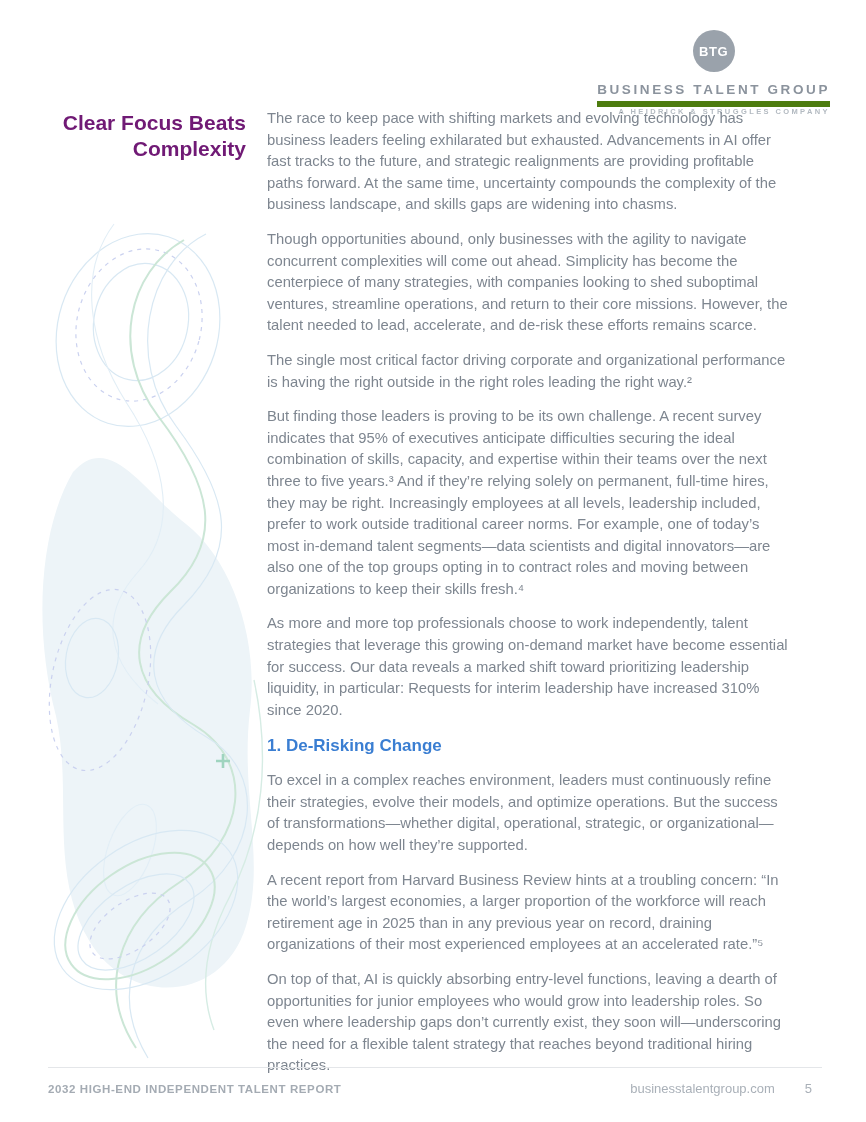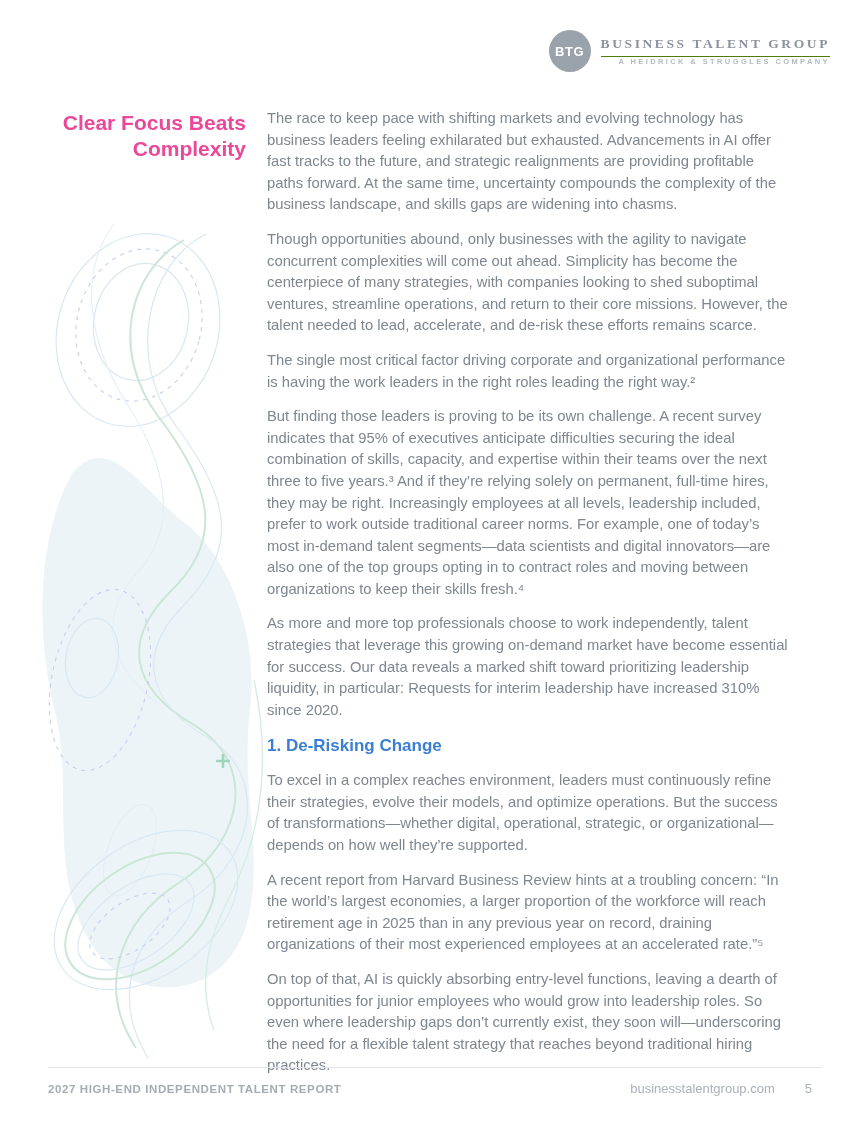--- a/index.html
+++ b/index.html
@@ -30,59 +30,59 @@
   .cl-plus  { stroke: #9fd4bf; stroke-width: 2.6; fill: none; }
 
   
   .brand {
     position: absolute;
     top: 30px;
     right: 36px;
     display: flex;
     align-items: center;
     gap: 10px;
+    flex-direction: column;
   }
   .brand-circle {
     width: 42px; height: 42px;
     border-radius: 50%;
     background: #9aa2ab;
     color: #ffffff;
     font-size: 13px;
     font-weight: bold;
     letter-spacing: 0.5px;
     display: flex; align-items: center; justify-content: center;
   }
   .brand-text { display: flex; flex-direction: column; }
   .brand-name {
     color: #8b939d;
     font-size: 13.5px;
     font-weight: bold;
     letter-spacing: 2.6px;
     padding-bottom: 4px;
-    border-bottom: 1px solid #4d7c0f;
+    border-bottom: 6px solid #4d7c0f;
     white-space: nowrap;
-    font-family: Liberation Serif, serif;
   }
   .brand-tagline {
     color: #b3bac1;
     font-size: 7.5px;
     font-weight: bold;
     letter-spacing: 2.4px;
     text-align: right;
     white-space: nowrap;
   }
 
   
   .side-heading {
     position: absolute;
     top: 110px;
     left: 40px;
     width: 206px;
     text-align: right;
-    color: #ec4899;
+    color: #701a75;
     font-size: 21px;
     line-height: 1.22;
     font-weight: bold;
   }
 
   
   .article {
     position: absolute;
     top: 108px;
     left: 267px;
@@ -165,33 +165,33 @@
       <div class="brand-name">BUSINESS TALENT GROUP</div>
       <div class="brand-tagline">A HEIDRICK &amp; STRUGGLES COMPANY</div>
     </div>
   </div>
 
   <h2 class="side-heading">Clear Focus Beats Complexity</h2>
 
   <div class="article">
     <p>The race to keep pace with shifting markets and evolving technology has business leaders feeling exhilarated but exhausted. Advancements in AI offer fast tracks to the future, and strategic realignments are providing profitable paths forward. At the same time, uncertainty compounds the complexity of the business landscape, and skills gaps are widening into chasms.</p>
     <p>Though opportunities abound, only businesses with the agility to navigate concurrent complexities will come out ahead. Simplicity has become the centerpiece of many strategies, with companies looking to shed suboptimal ventures, streamline operations, and return to their core missions. However, the talent needed to lead, accelerate, and de-risk these efforts remains scarce.</p>
-    <p>The single most critical factor driving corporate and organizational performance is having the work leaders in the right roles leading the right way.²</p>
+    <p>The single most critical factor driving corporate and organizational performance is having the right outside in the right roles leading the right way.²</p>
     <p>But finding those leaders is proving to be its own challenge. A recent survey indicates that 95% of executives anticipate difficulties securing the ideal combination of skills, capacity, and expertise within their teams over the next three to five years.³ And if they’re relying solely on permanent, full-time hires, they may be right. Increasingly employees at all levels, leadership included, prefer to work outside traditional career norms. For example, one of today’s most in-demand talent segments—data scientists and digital innovators—are also one of the top groups opting in to contract roles and moving between organizations to keep their skills fresh.⁴</p>
     <p>As more and more top professionals choose to work independently, talent strategies that leverage this growing on-demand market have become essential for success. Our data reveals a marked shift toward prioritizing leadership liquidity, in particular: Requests for interim leadership have increased 310% since 2020.</p>
 
     <h3 class="section-heading">1. De-Risking Change</h3>
 
     <p>To excel in a complex reaches environment, leaders must continuously refine their strategies, evolve their models, and optimize operations. But the success of transformations—whether digital, operational, strategic, or organizational—depends on how well they’re supported.</p>
     <p>A recent report from Harvard Business Review hints at a troubling concern: “In the world’s largest economies, a larger proportion of the workforce will reach retirement age in 2025 than in any previous year on record, draining organizations of their most experienced employees at an accelerated rate.”⁵</p>
     <p>On top of that, AI is quickly absorbing entry-level functions, leaving a dearth of opportunities for junior employees who would grow into leadership roles. So even where leadership gaps don’t currently exist, they soon will—underscoring the need for a flexible talent strategy that reaches beyond traditional hiring practices.</p>
 
   </div>
 
   <div class="footer">
-    <div class="footer-report">2027 HIGH-END INDEPENDENT TALENT REPORT</div>
+    <div class="footer-report">2032 HIGH-END INDEPENDENT TALENT REPORT</div>
     <div class="footer-right">
       <a class="footer-site" href="#">businesstalentgroup.com</a>
       <span class="footer-page">5</span>
     </div>
   </div>
 
 </div>
 
 </body></html>

